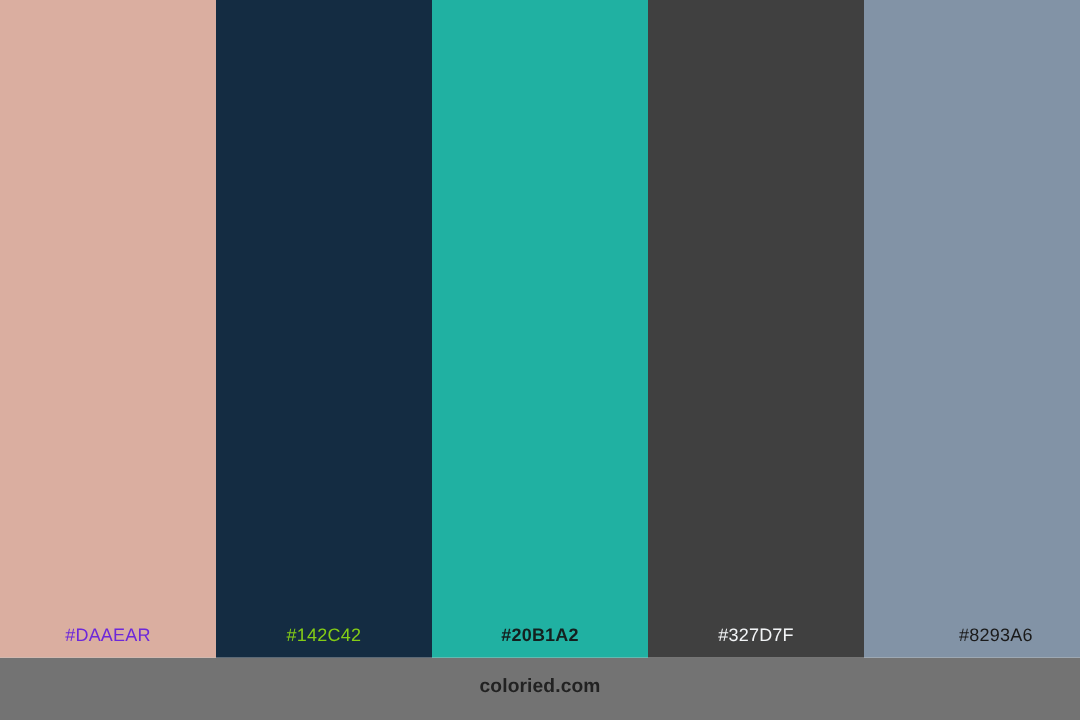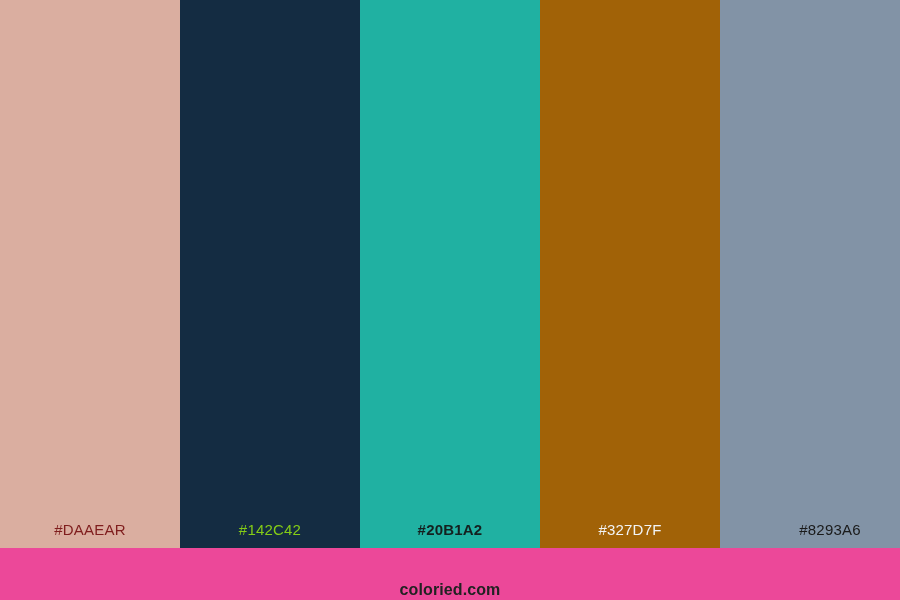--- a/index.html
+++ b/index.html
@@ -38,53 +38,53 @@
     font-size: 15px;
     line-height: 1;
     letter-spacing: 0.2px;
     padding-bottom: 11px;
     white-space: nowrap;
     user-select: text;
   }
 
   #footer {
     flex: 1 1 auto;
-    background: #ec4899;
+    background: #737373;
     display: flex;
-    align-items: flex-end;
+    align-items: center;
     justify-content: center;
   }
 
   #footer-brand {
     font-size: 16px;
     font-weight: bold;
     color: #222222;
     letter-spacing: 0.1px;
     line-height: 1;
     padding-bottom: 2px;
   }
 </style>
 </head>
 <body>
 
 <div id="palette-strip">
 
   <div class="swatch" style="background-color: rgb(218, 174, 160);">
-    <span class="swatch-label" style="color: #7f1d1d;">#DAAEAR</span>
+    <span class="swatch-label" style="color: #6d28d9;">#DAAEAR</span>
   </div>
 
   <div class="swatch" style="background-color: rgb(20, 44, 66);">
     <span class="swatch-label" style="color: #84cc16;">#142C42</span>
   </div>
 
   <div class="swatch" style="background-color: rgb(32, 177, 162);">
     <span class="swatch-label" style="color: rgb(20, 32, 31); font-weight: bold;">#20B1A2</span>
   </div>
 
-  <div class="swatch" style="background-color: #a16207;">
+  <div class="swatch" style="background-color: #404040;">
     <span class="swatch-label" style="color: rgb(242, 244, 246);">#327D7F</span>
   </div>
 
   <div class="swatch" style="background-color: rgb(130, 147, 166);">
     <span class="swatch-label" style="color: rgb(26, 26, 26); margin-left: 40px;">#8293A6</span>
   </div>
 
 </div>
 
 <div id="footer">

